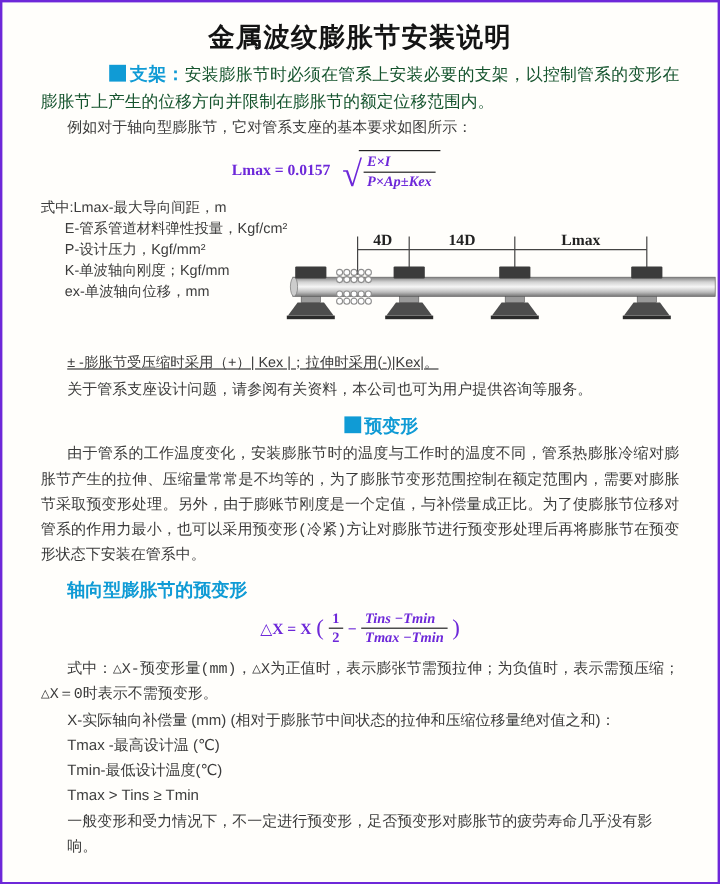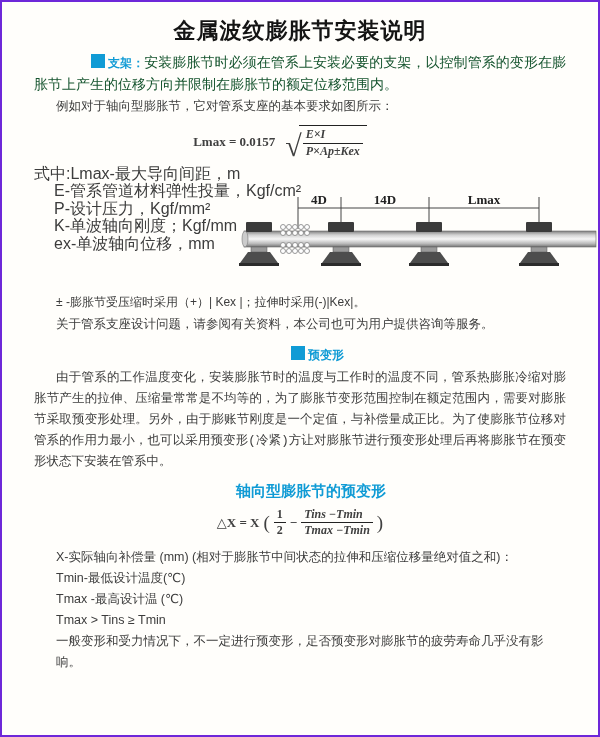--- a/index.html
+++ b/index.html
@@ -10,49 +10,49 @@
     font-family:"Liberation Sans","DejaVu Sans",sans-serif;
     color:#3c3c3c;
   }
   .title {
     margin:14px 0 6px; text-align:center; font-size:22px; font-weight:bold;
     color:#141414; letter-spacing:1px;
   }
   .content { padding:0 32px; font-size:12.5px; }
   .para { margin:0; line-height:21px; }
   .p-first { margin-top:4px; text-indent:22px; text-align:justify; }
-  .sec-head { color:#109bd5; font-weight:bold; font-size:12px;padding-left:35px; }
+  .sec-head { color:#109bd5; font-weight:bold; font-size:15px;padding-left:35px; }
   .sq { display:inline-block; width:14px; height:14px; background:#109bd5; margin-right:3px; vertical-align:-1px; }
   .intro-text { color:#14532d; font-weight:normal; font-size:14px; }
   .indent { text-indent:22px; }
   .just { text-align:justify;font-family:Liberation Mono, monospace; }
 
   .formula { text-align:center; font-family:"Liberation Serif","DejaVu Serif",serif;
-             font-weight:bold; color:#404040; font-size:13px; }
+             font-weight:bold; color:#6d28d9; font-size:13px; }
   .f1 { margin:8px 40px 6px 0; }
   .f2 { margin:7px 0 9px; }
   .formula-row { display:inline-flex; align-items:center; gap:4px; vertical-align:middle; }
   .frac { display:inline-block; text-align:left; vertical-align:middle; font-size:12px; line-height:1.15; }
   .frac .fn { display:block; border-bottom:1px solid #222; padding:0 3px 1px; }
   .frac .fd { display:block; padding:1px 3px 0; }
   .it { font-style:italic; }
   .sqrt { display:inline-flex; align-items:center; vertical-align:middle; margin-left:6px; }
   .rad { font-size:30px; font-weight:400; line-height:26px; margin-right:-3px; align-self:flex-end; }
   .sqrt-body { border-top:1.6px solid #222; padding:2px 4px 0; }
   .bigp { font-size:19px; font-weight:normal; }
 
   .defs-row { position:relative; margin-top:4px; min-height:124px; }
-  .defs { font-size:16px; line-height:17.5px; }
+  .defs { font-size:12px; line-height:17.5px; }
   .def-line { margin-left:20px; white-space:nowrap; }
   .def-line:first-child { margin-left:0; }
-  .pm-note { padding-left:22px; font-size:12px; line-height:18px; margin-top:4px; }
+  .pm-note { padding-left:22px; font-size:12px; line-height:18px; margin-top:4px;text-decoration:underline; }
   .consult { text-indent:22px; margin-top:3px;font-family:Liberation Serif, serif; }
 
   .blk { display:block; margin:11px 0 4px;text-align:center; }
-  .sub-head { color:#109bd5; font-size:15px; font-weight:bold; margin:9px 0 4px; padding-left:22px;text-align:center; }
+  .sub-head { color:#109bd5; font-size:15px; font-weight:bold; margin:9px 0 4px; padding-left:22px; }
   .items { line-height:21px; }
   .item-line { padding-left:22px; }
 
   .diagram { position:absolute; left:204px; top:26px; }
 </style>
 </head>
 <body>
 
 <div class="page">
   <h1 class="title">金属波纹膨胀节安装说明</h1>
@@ -191,23 +191,24 @@
         </span>
         <span>−</span>
         <span class="frac it">
           <span class="fn">Tins −Tmin</span>
           <span class="fd">Tmax −Tmin</span>
         </span>
         <span class="bigp">)</span>
       </span>
     </div>
 
+    <p class="para indent just">式中：△X-预变形量(mm)，△X为正值时，表示膨张节需预拉伸；为负值时，表示需预压缩；△X＝0时表示不需预变形。</p>
 
     <div class="items">
         <div class="item-line">X-实际轴向补偿量 (mm) (相对于膨胀节中间状态的拉伸和压缩位移量绝对值之和)：</div>
+        <div class="item-line">Tmax -最高设计温 (℃)</div>
         <div class="item-line">Tmin-最低设计温度(℃)</div>
-        <div class="item-line">Tmax -最高设计温 (℃)</div>
         <div class="item-line">Tmax &gt; Tins ≥ Tmin</div>
         <div class="item-line">一般变形和受力情况下，不一定进行预变形，足否预变形对膨胀节的疲劳寿命几乎没有影响。</div>
       </div>
 
   </div>
 </div>
 
 </body></html>

